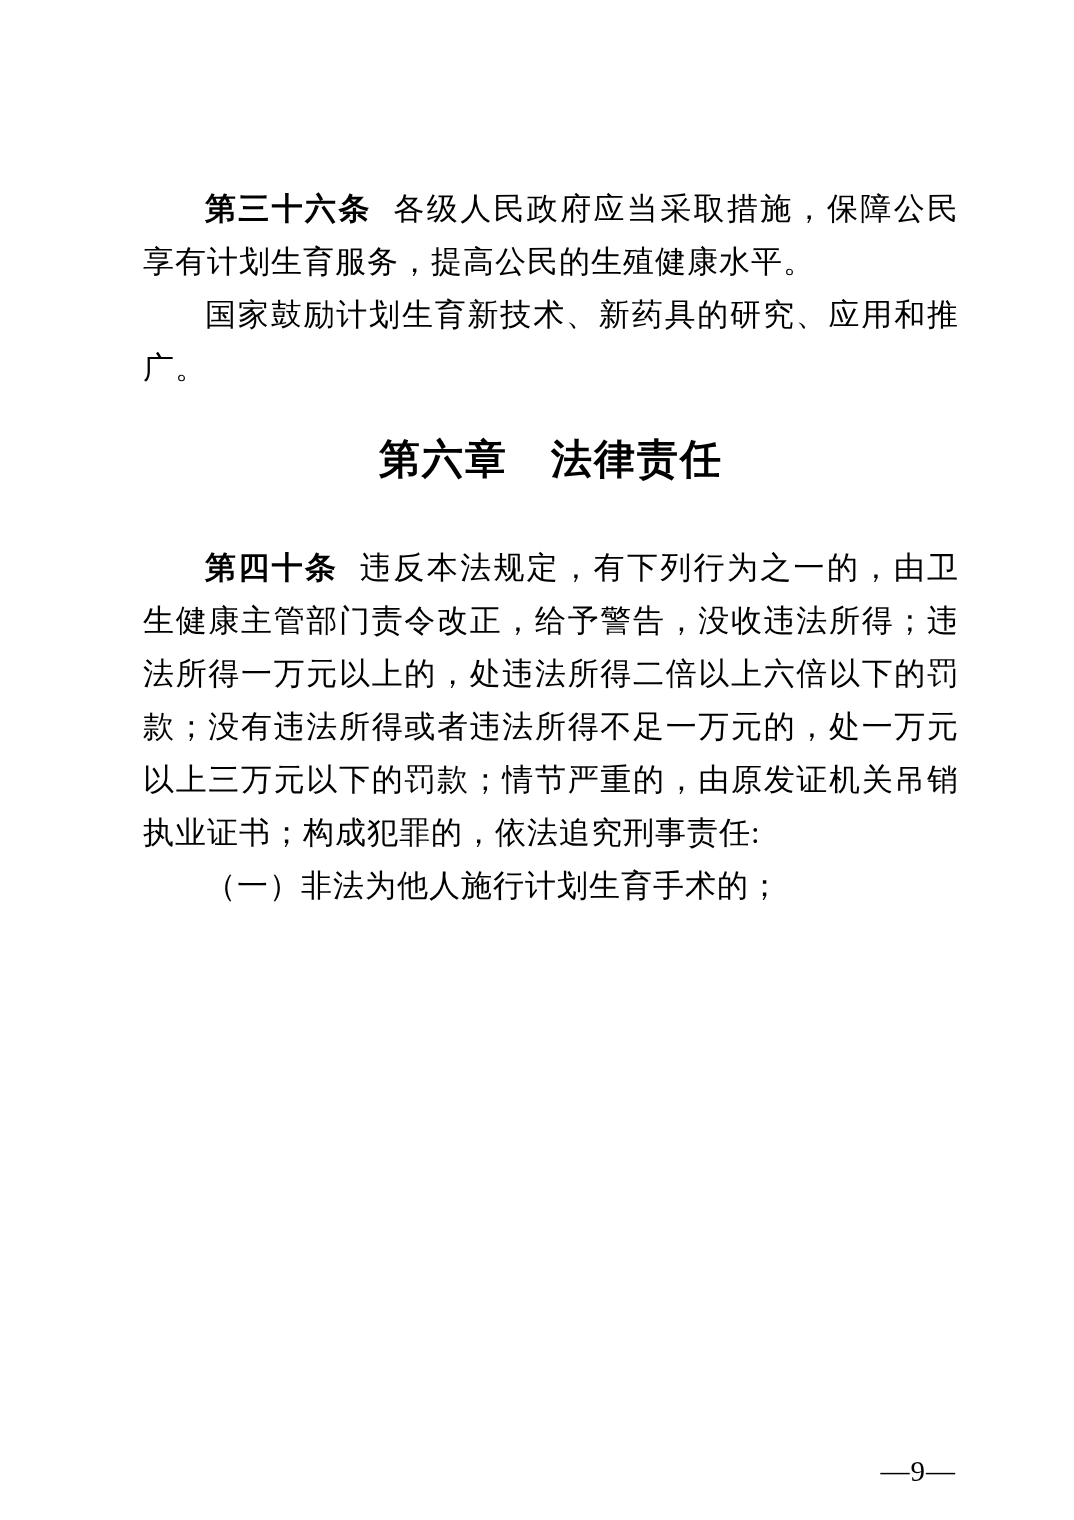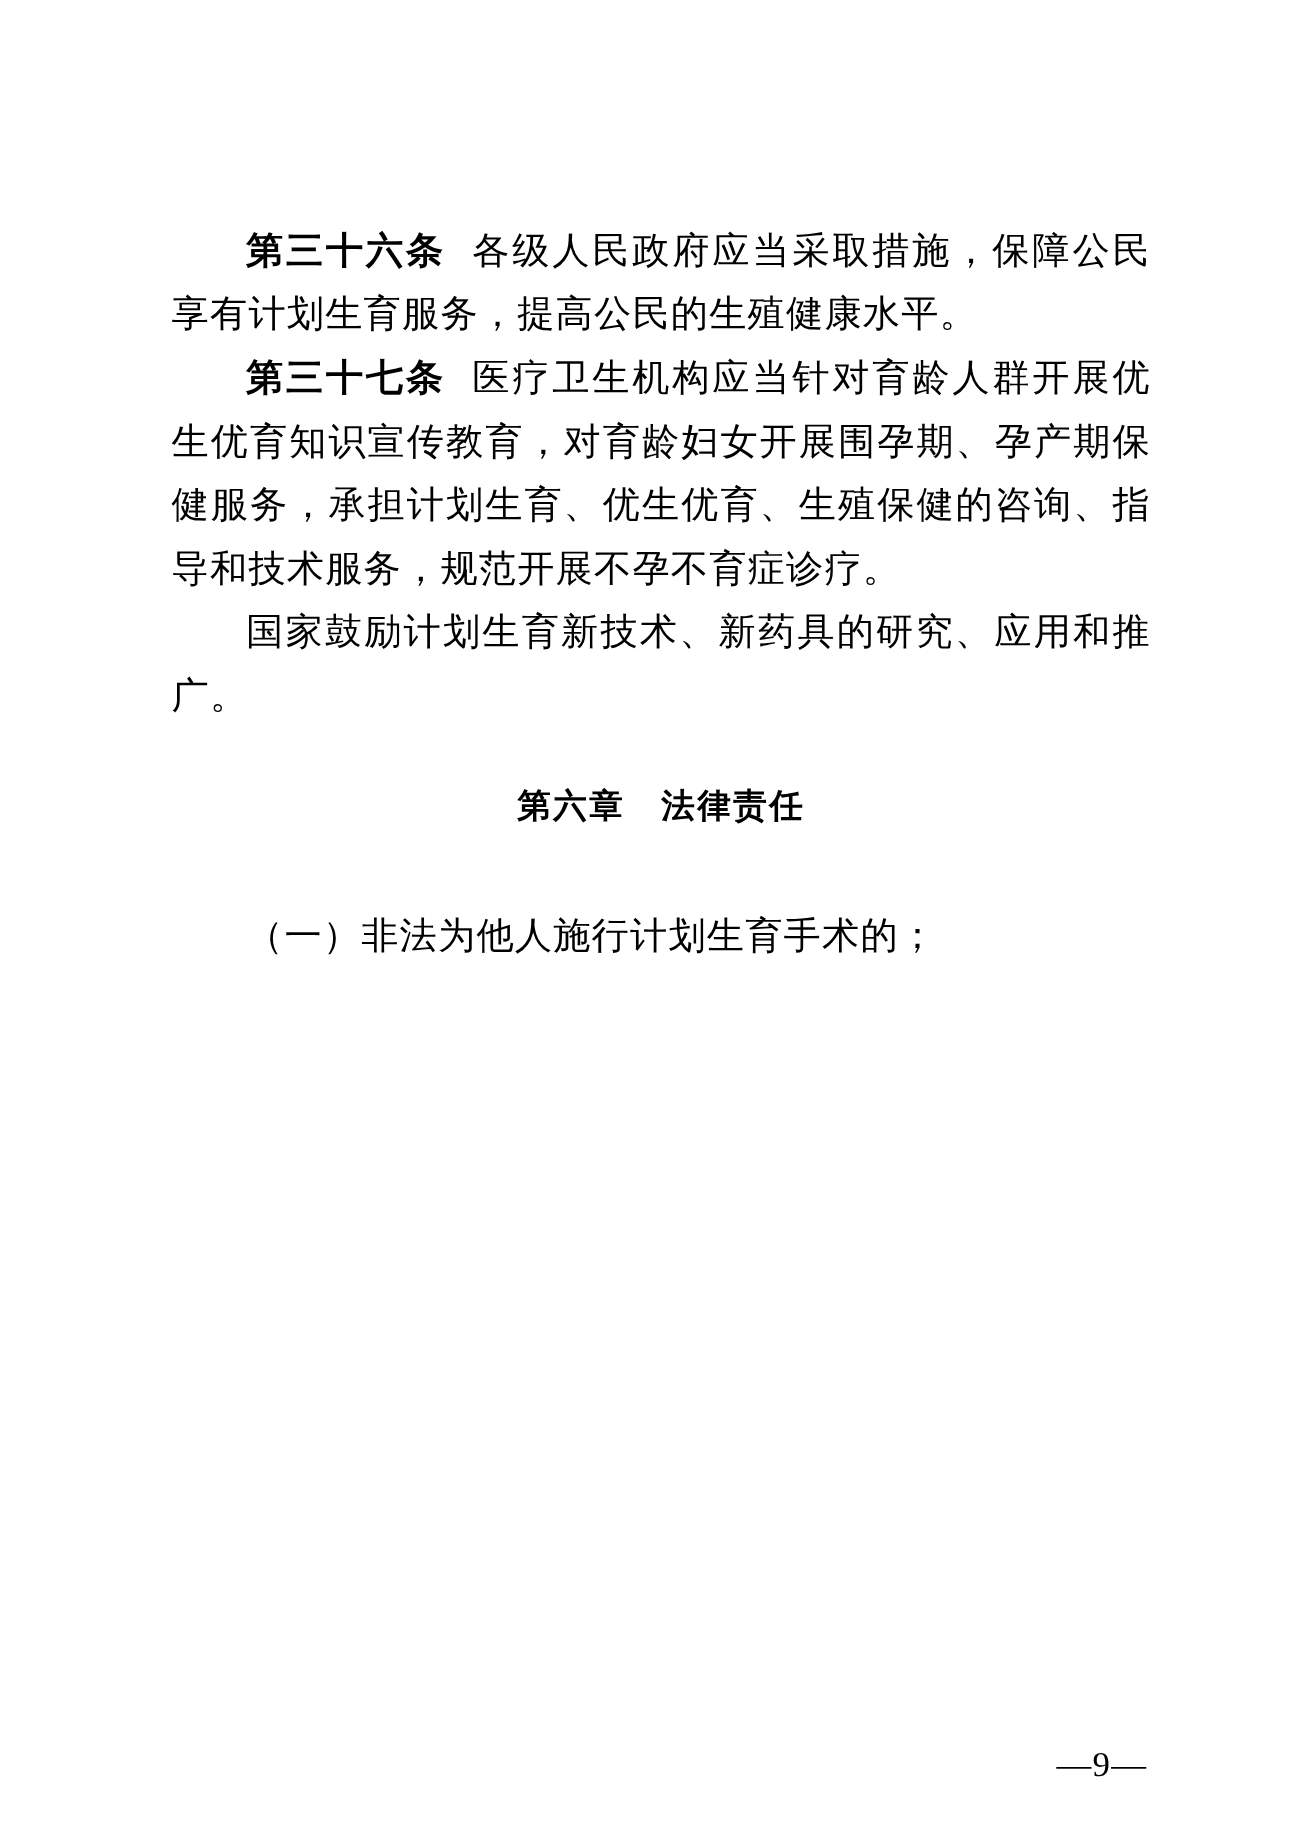--- a/index.html
+++ b/index.html
@@ -31,21 +31,21 @@
     text-indent: 2em;
     letter-spacing: 1px;
   }
   .article-no {
     font-family: "Liberation Sans", "DejaVu Sans", sans-serif;
     font-weight: 700;
     margin-right: 0.7em;
   }
   .chapter-heading {
     margin: 39px 0 55px 0;
-    font-size: 28px;
+    font-size: 41px;
     line-height: 53px;
     text-align: center;
     font-family: "Liberation Sans", "DejaVu Sans", sans-serif;
     font-weight: 700;
     letter-spacing: 2px;
   }
   .page-number {
     position: absolute;
     right: 118px;
     bottom: 33px;
@@ -55,27 +55,27 @@
   }
 </style>
 </head>
 <body>
 
 <div class="page">
   <div class="text-block">
 
     <p class="para"><span class="article-no">第三十六条</span><span>各级人民政府应当采取措施，保障公民享有计划生育服务，提高公民的生殖健康水平。</span></p>
 
-    <p class="para"><span class="article-no">第三十七条</span><span>医疗卫生机构应当针对育龄人群开展优生优育知识宣传教育，对育龄妇女开展围孕期、孕产期保健服务，承担计划生育、优生优育、生殖保健的咨询、指导和技术服务，规范开展不孕不育症诊疗。</span></p>
 
 
     <p class="para"><span>国家鼓励计划生育新技术、新药具的研究、应用和推广。</span></p>
 
 
     <h2 class="chapter-heading">第六章　法律责任</h2>
 
+    <p class="para"><span class="article-no">第四十条</span><span>违反本法规定，有下列行为之一的，由卫生健康主管部门责令改正，给予警告，没收违法所得；违法所得一万元以上的，处违法所得二倍以上六倍以下的罚款；没有违法所得或者违法所得不足一万元的，处一万元以上三万元以下的罚款；情节严重的，由原发证机关吊销执业证书；构成犯罪的，依法追究刑事责任:</span></p>
 
     <p class="para"><span>（一）非法为他人施行计划生育手术的；</span></p>
 
   </div>
 
   <div class="page-number">—9—</div>
 </div>
 
 </body></html>

